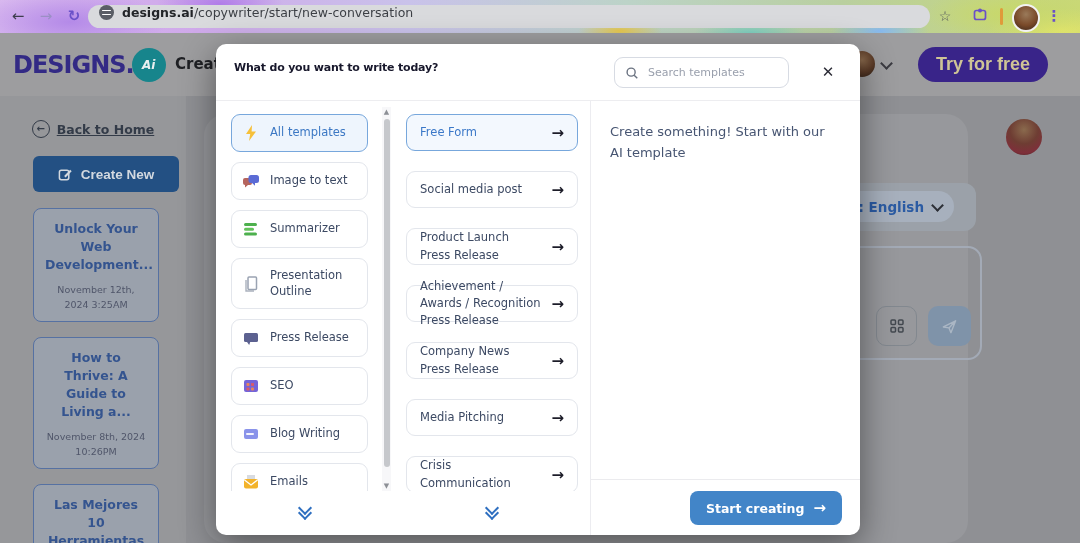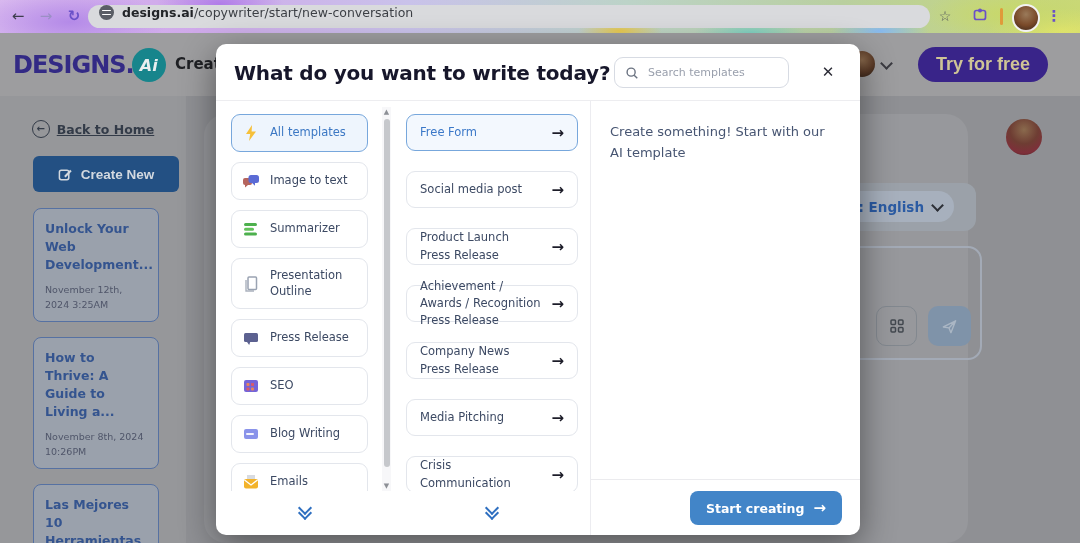--- a/index.html
+++ b/index.html
@@ -28,39 +28,39 @@
   .url-text b{color:#222428;font-weight:700;}
   .orange-bar{position:absolute;left:1000px;top:8px;width:3px;height:17px;border-radius:2px;background:#e09a3a;}
   .mini-avatar{position:absolute;left:1012px;top:4px;width:24px;height:24px;border-radius:50%;
     background:radial-gradient(circle at 50% 35%,#9a7a5a 0%,#7a4a2a 55%,#35241a 100%);border:2px solid #f2f2f2;}
 
   
   .app-header{position:absolute;left:0;top:33px;width:1080px;height:63px;background:#9d9d9f;border-bottom:1px solid #8f8f91;}
   .logo{position:absolute;left:13px;top:15px;display:flex;align-items:center;}
   .logo-text{font-size:24px;font-weight:800;letter-spacing:-1px;color:#332a85;}
   .logo-badge{width:34px;height:34px;border-radius:50%;background:#17858c;color:#e9eff0;
-    font-size:16px;font-weight:800;font-style:italic;display:flex;align-items:center;justify-content:center;margin-left:-2px;}
+    font-size:12px;font-weight:800;font-style:italic;display:flex;align-items:center;justify-content:center;margin-left:-2px;}
   .nav-create{position:absolute;left:175px;top:22px;font-size:15px;font-weight:700;color:#1f2024;}
   .hdr-avatar{position:absolute;left:849px;top:18px;width:26px;height:26px;border-radius:50%;
     background:radial-gradient(circle at 50% 35%,#8a6a4d 0%,#5c3c28 55%,#2c1d14 100%);}
   .chev{display:inline-block;width:7px;height:7px;border-right:2px solid #3a3a40;border-bottom:2px solid #3a3a40;transform:rotate(45deg);}
   .hdr-chev{position:absolute;left:882px;top:26px;}
   .try-btn{position:absolute;left:918px;top:14px;width:130px;height:35px;border-radius:18px;background:#392489;
     color:#cfc496;font-size:18px;font-weight:700;display:flex;align-items:center;justify-content:center;border:none;}
 
   .sidebar{position:absolute;left:0;top:96px;width:186px;height:447px;background:#96979a;border-right:1px solid #a5a6a9;}
   .back-home{position:absolute;left:0;top:24px;width:186px;display:flex;align-items:center;justify-content:center;gap:7px;
     color:#333b48;font-size:12.5px;font-weight:700;}
   .back-home .lbl{text-decoration:underline;}
   .bh-ic{width:16px;height:16px;border:1.5px solid #333b48;border-radius:50%;display:flex;align-items:center;justify-content:center;
     font-size:10px;color:#333b48;line-height:1;}
   .create-new{position:absolute;left:33px;top:60px;width:146px;height:36px;border-radius:6px;background:#235083;border:none;
     color:#d3d9e0;font-size:13.5px;font-weight:700;display:flex;align-items:center;justify-content:center;gap:8px;}
   .conv-list{position:absolute;left:33px;top:112px;width:126px;display:flex;flex-direction:column;gap:15px;}
-  .conv-card{border:1px solid #5671a2;border-radius:8px;background:#9aa1ac;padding:11px 11px 9px 11px;}
+  .conv-card{border:1px solid #5671a2;border-radius:8px;background:#9aa1ac;padding:11px 11px 9px 11px;text-align:center;}
   .conv-title{font-size:12.5px;line-height:1.45;font-weight:600;color:#34548f;}
   .conv-date{margin-top:9px;font-size:9.5px;line-height:1.5;color:#50566a;}
 
   .workspace{position:absolute;left:186px;top:96px;width:894px;height:447px;background:#8f9094;}
   .chat-panel{position:absolute;left:18px;top:18px;width:764px;height:429px;background:#97989c;border-radius:22px;}
   .chat-avatar{position:absolute;left:820px;top:23px;width:36px;height:36px;border-radius:50%;
     background:radial-gradient(circle at 50% 30%,#8a6a4d 0%,#6e3d33 45%,#7e2f3a 75%,#2c1d14 100%);}
   .prompt-card{position:absolute;left:504px;top:87px;width:286px;height:48px;background:#9ba1a9;border-radius:12px;}
   .lang-pill{position:absolute;left:586px;top:95px;width:182px;height:31px;border-radius:16px;background:#a7b0bd;
     display:flex;align-items:center;justify-content:center;gap:9px;font-size:13.5px;font-weight:600;color:#2b5ba3;}
@@ -68,21 +68,21 @@
   .input-box{position:absolute;left:454px;top:150px;width:338px;height:110px;border:2px solid #a3aab6;border-radius:14px;}
   .grid-btn{position:absolute;left:690px;top:210px;width:41px;height:40px;border-radius:10px;border:1.5px solid #82888f;
     display:flex;align-items:center;justify-content:center;background:transparent;}
   .send-btn{position:absolute;left:742px;top:210px;width:43px;height:40px;border-radius:10px;background:#7f93a9;border:none;
     display:flex;align-items:center;justify-content:center;}
 
   
   .modal{position:absolute;left:216px;top:44px;width:644px;height:491px;background:#fff;border-radius:10px;
     box-shadow:0 10px 35px rgba(0,0,0,.45);}
   .modal-header{position:relative;height:56px;border-bottom:1px solid #ededf0;}
-  .modal-title{position:absolute;left:18px;top:17px;font-size:20px;font-weight:800;color:#17172b;letter-spacing:-.2px;}
+  .modal-title{position:absolute;left:18px;top:17px;font-size:11px;font-weight:800;color:#17172b;letter-spacing:-.2px;}
   .search-box{position:absolute;left:398px;top:13px;width:175px;height:31px;border:1px solid #d7dbe3;border-radius:9px;
     display:flex;align-items:center;gap:7px;padding:0 10px;box-sizing:border-box;}
   .search-box input{border:none;outline:none;width:120px;font-size:11px;color:#3c4963;background:transparent;font-family:inherit;}
   .search-box input::placeholder{color:#9aa0ad;}
   .close-btn{position:absolute;left:598px;top:14px;width:28px;height:28px;border:none;background:transparent;
     font-size:15px;color:#2a2a35;display:flex;align-items:center;justify-content:center;}
   .modal-body{display:flex;height:434px;}
   .cat-col{width:178px;position:relative;}
   .cat-list{height:390px;overflow:hidden;box-sizing:border-box;padding:13px 0 0 15px;display:flex;flex-direction:column;gap:10px;}
   .cat-item{width:137px;box-sizing:border-box;border:1px solid #e3e6ec;border-radius:9px;background:#fff;

